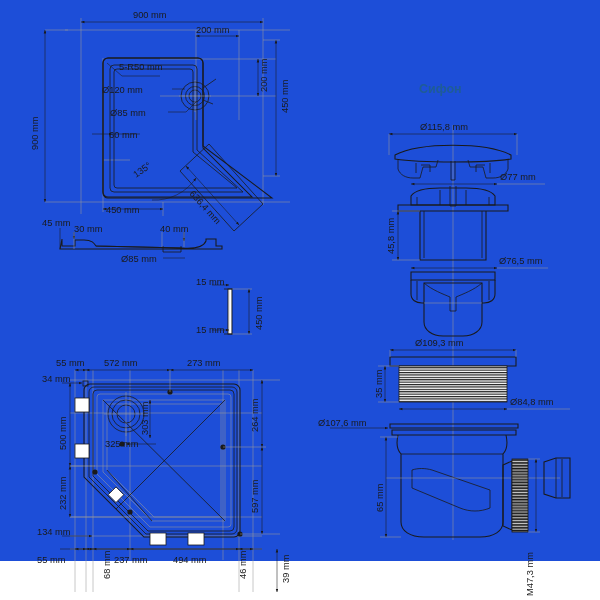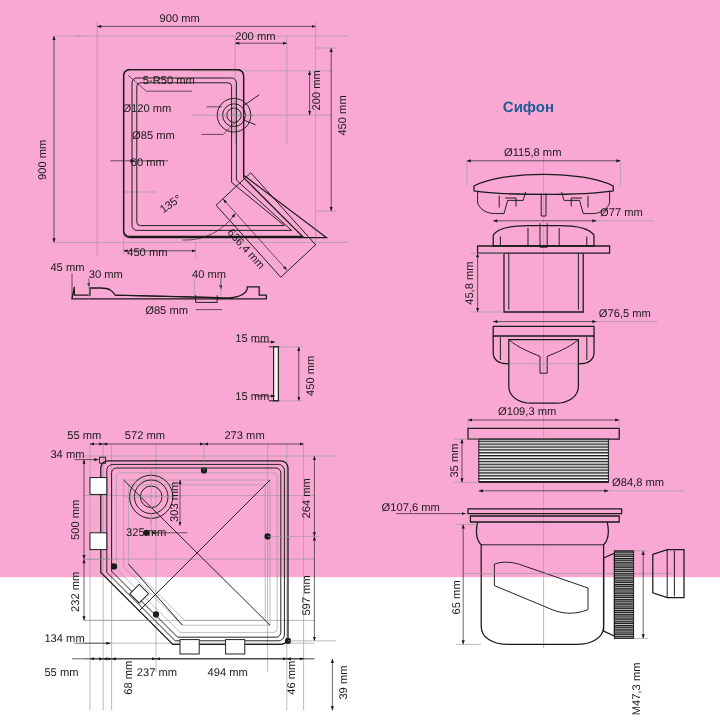--- a/index.html
+++ b/index.html
@@ -1,19 +1,19 @@
 <!DOCTYPE html>
 <html><head>
 <meta charset="utf-8">
 <title>Technical Drawing</title>
 <style>
   html,body{margin:0;padding:0;background:#ffffff;}
   body{width:600px;height:600px;overflow:hidden;
        font-family:"Liberation Sans","DejaVu Sans",sans-serif;}
-  #sheet{position:relative;width:600px;height:481px;background:#f9a8d4;}
+  #sheet{position:relative;width:600px;height:561px;background:#1d4ed8;}
   svg{display:block;}
   .dimtxt{font-family:"Liberation Sans","DejaVu Sans",sans-serif;
           font-size:9.3px;fill:#1a1a1a;}
   .title{font-family:"Liberation Sans","DejaVu Sans",sans-serif;
          font-size:12.5px;font-weight:bold;}
   .ln{stroke:#1a1a1a;stroke-width:.8;fill:none;}
   .lnf{stroke:#1a1a1a;stroke-width:1.05;fill:none;}
   .thin{stroke:#9a9a9a;stroke-width:.55;fill:none;}
   .dim{stroke:#1a1a1a;stroke-width:.55;fill:none;}
   .fillw{fill:#ffffff;}

